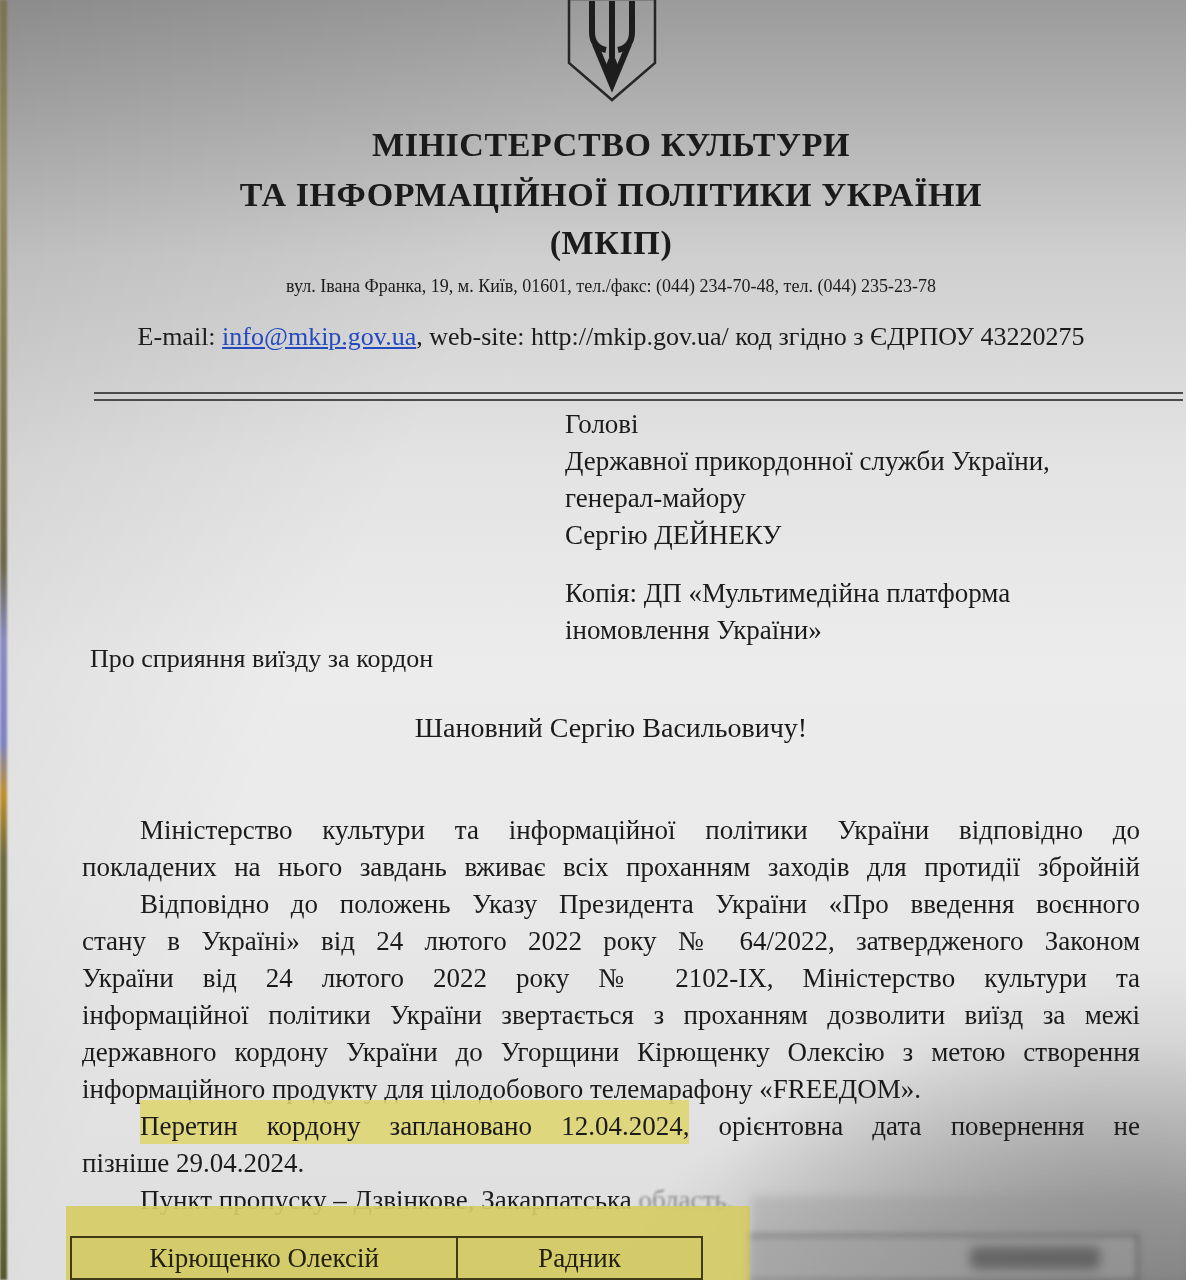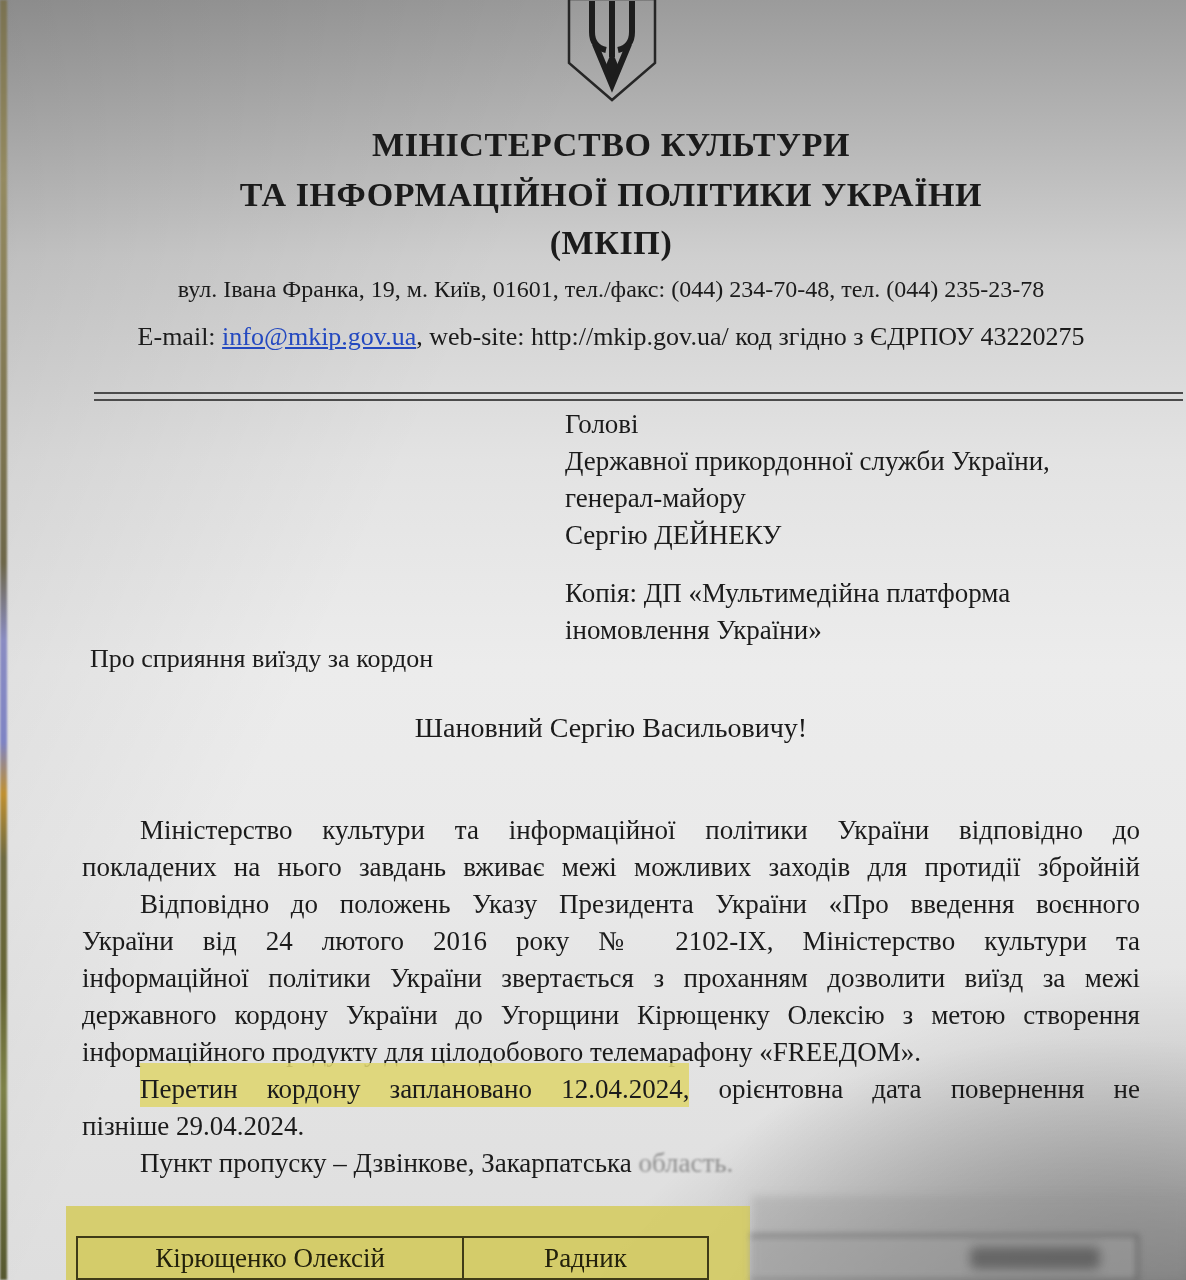--- a/index.html
+++ b/index.html
@@ -23,21 +23,21 @@
       #8a8cc2 50%,#7f84c4 58%,#c09131 62%,#6f6b42 67%,
       #666535 77%,#7d8148 85%,#565830 100%);
     filter:blur(1px);
   }
   .emblem{position:absolute;left:566px;top:-3px;}
   .center{position:absolute;left:82px;width:1058px;text-align:center;}
   .h-min{font-weight:bold;font-size:34px;letter-spacing:0.6px;}
   .h1{top:126px;}
   .h2{top:176px;text-align:center;}
   .h3{top:224px;}
-  .addr{top:276px;font-size:24px;}
+  .addr{top:276px;font-size:18px;}
   .mail{top:322px;font-size:26px;}
   .mail a{color:#2449c0;text-decoration:underline;cursor:pointer;text-align:center;}
   .rule{
     position:absolute;left:94px;right:3px;top:392px;height:5px;
     border-top:2px solid #4b4b4b;border-bottom:2px solid #4b4b4b;
   }
   .recipient{position:absolute;left:565px;top:406px;font-size:27px;line-height:37px;}
   .recipient .gap{height:21px;}
   .subject{position:absolute;left:90px;top:644px;font-size:26px;}
   .salutation{position:absolute;left:82px;width:1058px;top:712px;text-align:center;font-size:28px;}
@@ -49,21 +49,21 @@
     background:rgba(222,213,110,0.88);
     box-shadow:0 -11px 0 rgba(222,213,110,0.88), 0 3px 0 rgba(222,213,110,0.88);
   }
   .faded{color:#8f8f8f;filter:blur(1px);}
   .sig-highlight{
     position:absolute;left:66px;top:1206px;width:684px;height:74px;
     background:rgba(213,204,101,0.92);
     filter:blur(0.6px);
   }
   .sig-table{
-    position:absolute;left:76px;top:1236px;height:40px;display:flex;
+    position:absolute;left:70px;top:1236px;height:40px;display:flex;
     border:2px solid #3f3b17;background:rgba(210,201,96,0.35);
   }
   .sig-cell{
     display:flex;align-items:center;justify-content:center;
     font-size:27px;color:#23210c;
   }
   .c1{width:384px;border-right:2px solid #3f3b17;}
   .c2{width:243px;}
   .redacted{
     position:absolute;left:750px;top:1234px;width:386px;height:42px;
@@ -119,24 +119,25 @@
       <div class="gap"></div>
       <div>Копія: ДП «Мультимедійна платформа</div>
       <div>іномовлення України»</div>
     </div>
 
     <div class="subject">Про сприяння виїзду за кордон</div>
     <div class="salutation">Шановний Сергію Васильовичу!</div>
 
     <div class="body">
       <div class="bl ind">Міністерство культури та інформаційної політики України відповідно до</div>
-      <div class="bl">покладених на нього завдань вживає межі можливих заходів для протидії збройній</div>
+      <div class="bl">покладених на нього завдань вживає всіх проханням заходів для протидії збройній</div>
 
       <div class="bl ind">Відповідно до положень Указу Президента України «Про введення воєнного</div>
-      <div class="bl">України від 24 лютого 2016 року № 2102-IX, Міністерство культури та</div>
+      <div class="bl">стану в Україні» від 24 лютого 2022 року № 64/2022, затвердженого Законом</div>
+      <div class="bl">України від 24 лютого 2022 року № 2102-IX, Міністерство культури та</div>
       <div class="bl">інформаційної політики України звертається з проханням дозволити виїзд за межі</div>
       <div class="bl">державного кордону України до Угорщини Кірющенку Олексію з метою створення</div>
       <div class="bl end">інформаційного продукту для цілодобового телемарафону «FREEДОМ».</div>
 
       <div class="bl ind"><span class="hl">Перетин кордону заплановано 12.04.2024,</span><span> орієнтовна дата повернення не</span></div>
       <div class="bl end">пізніше 29.04.2024.</div>
 
       <div class="bl ind end"><span>Пункт пропуску – Дзвінкове,  Закарпатська </span><span class="faded">область.</span></div>
     </div>
 

